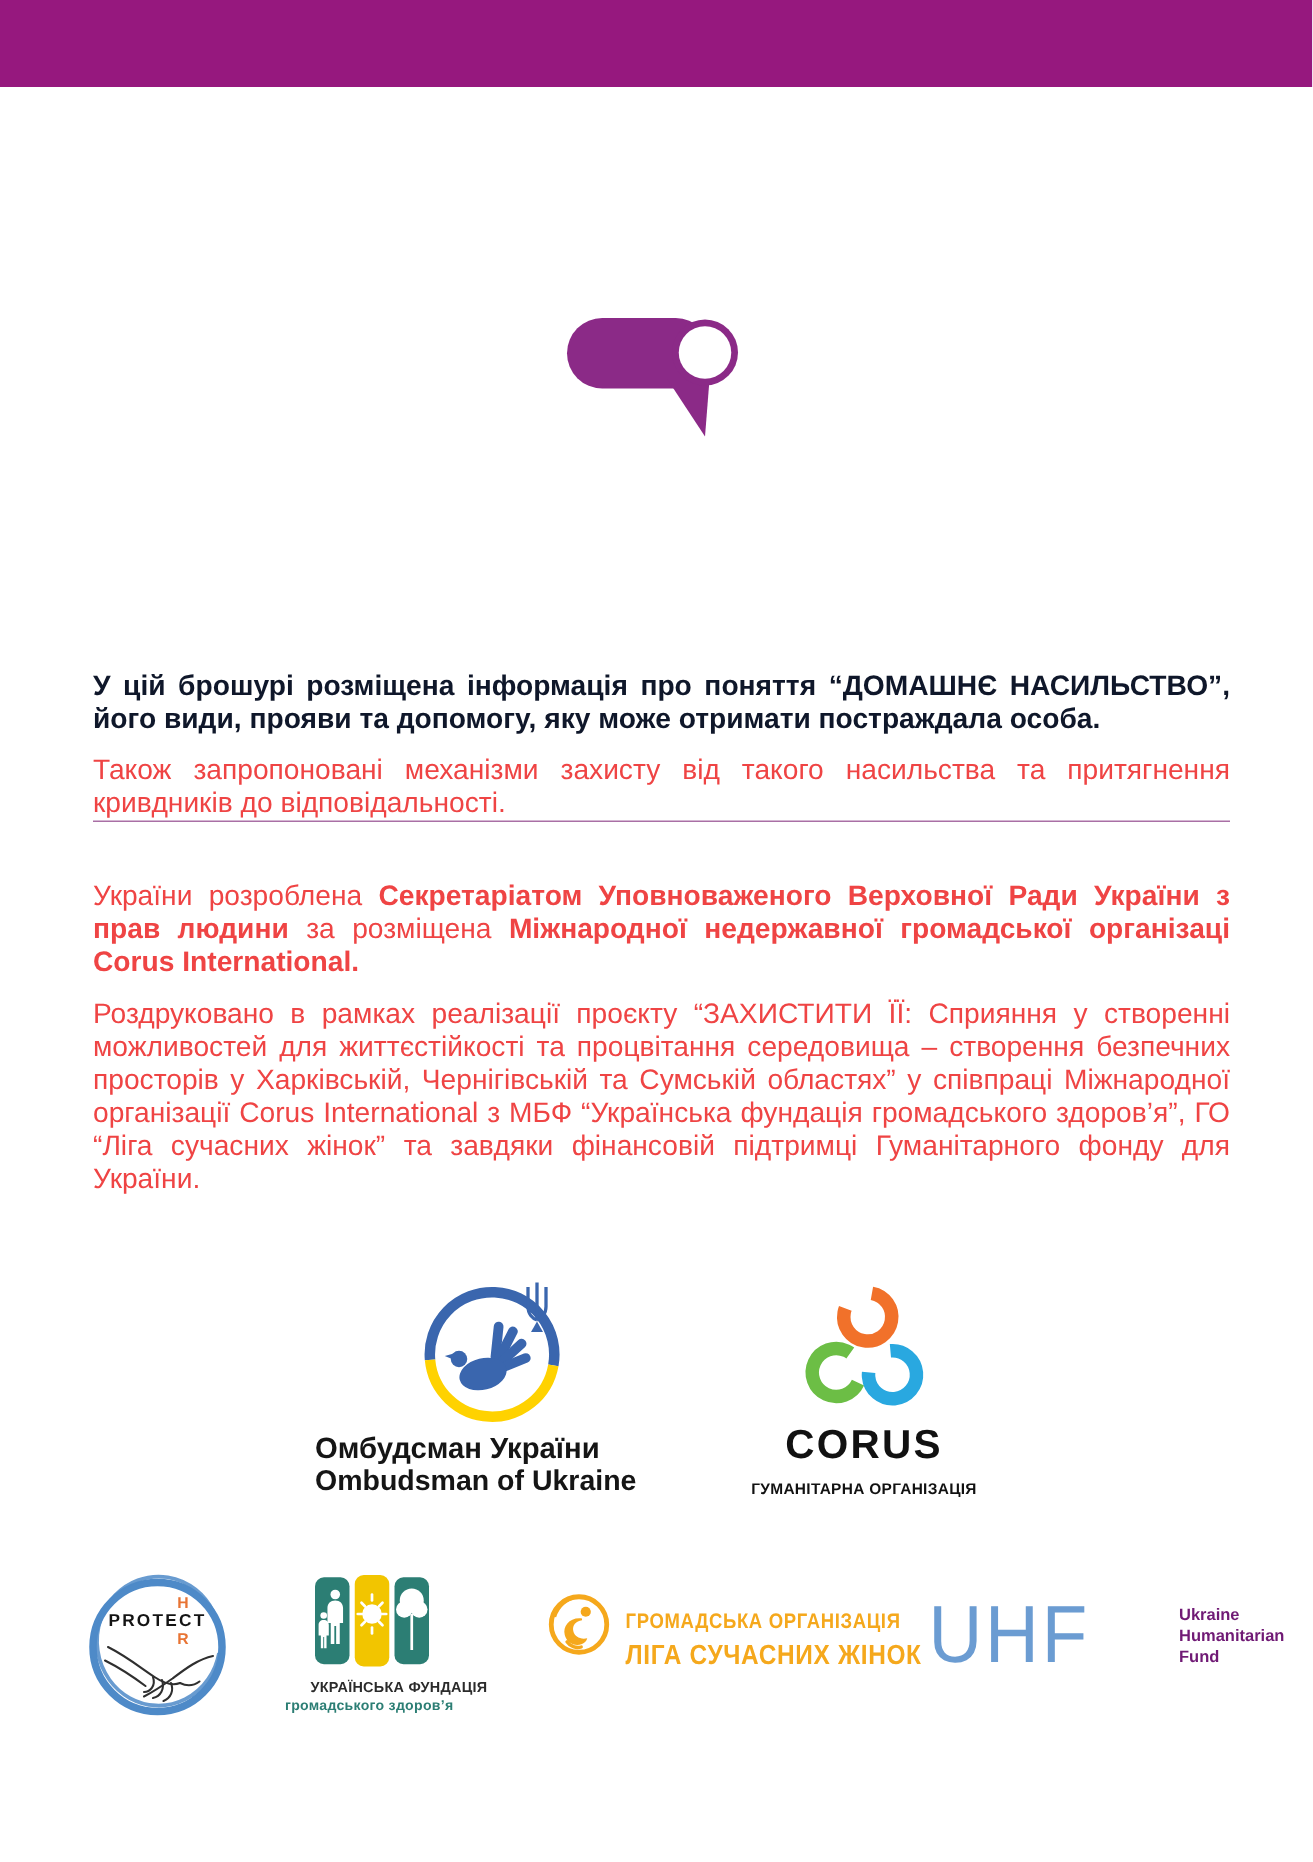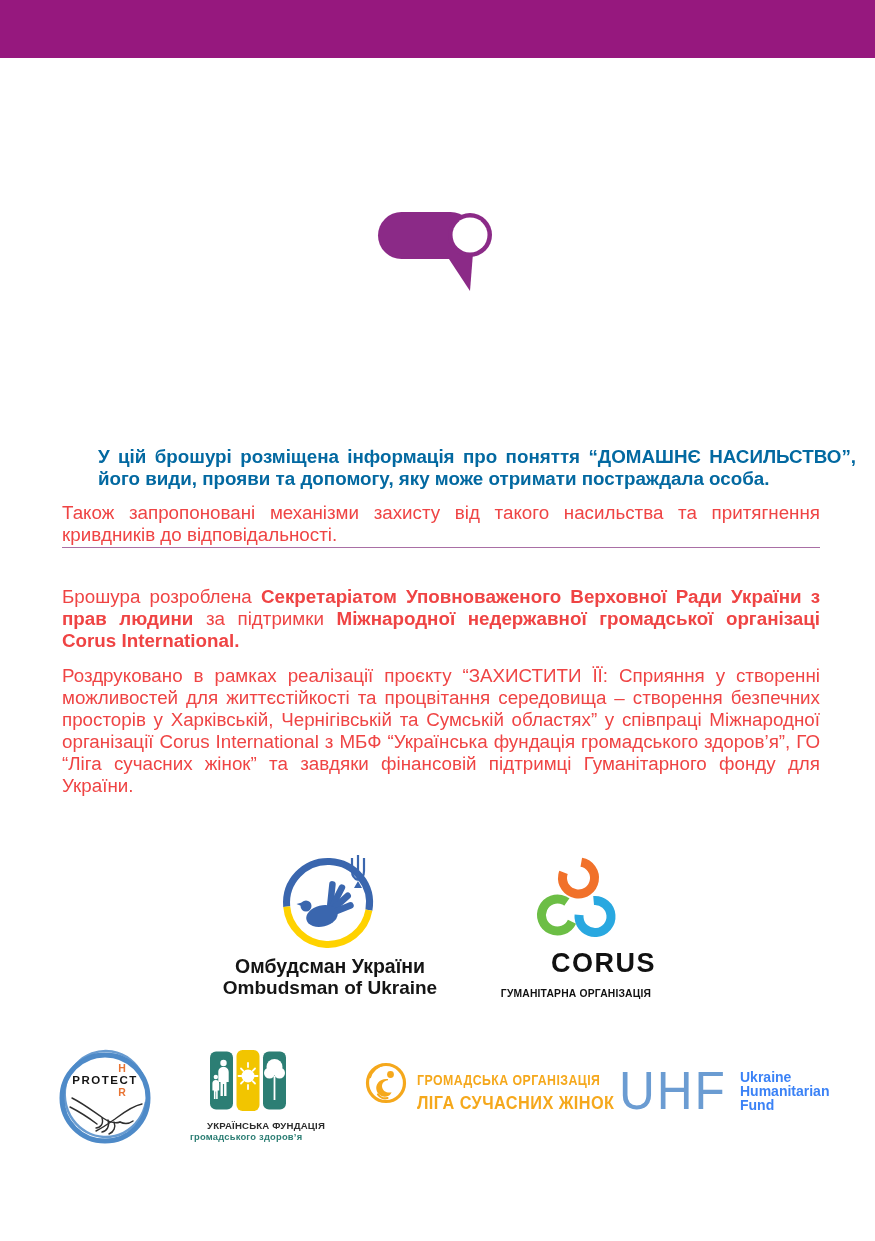--- a/index.html
+++ b/index.html
@@ -4,36 +4,36 @@
 <style>
   html,body{margin:0;padding:0;background:#fff;}
   .page{position:relative;width:875px;height:1241px;background:#ffffff;overflow:hidden;
         font-family:"Liberation Sans",sans-serif;color:#1d1d1d;}
   .header-bar{position:absolute;left:0;top:0;width:875px;height:58px;background:#96187E;}
 
   .bubble{position:absolute;left:370px;top:205px;width:140px;height:90px;}
 
   .para{position:absolute;left:62px;width:758px;font-size:18.8px;line-height:22px;
         text-align:justify;color:#ef4444;}
-  .para.magenta{color:#0369a1;font-weight:bold;top:427px;margin-left:36px;}
+  .para.magenta{color:#0f172a;font-weight:bold;top:427px;}
   .para.mech{top:483px;}
   .divider{position:absolute;left:62px;top:547px;width:758px;border-top:1.6px solid #A96FA5;}
   .para.dev{top:567px;}
   .para.dev b{font-weight:bold;}
   .para.print{top:646px;}
 
   
   .omb-emblem{position:absolute;left:272px;top:843px;width:112px;height:106px;}
-  .omb-text{position:absolute;left:210px;top:955px;width:240px;text-align:center;color:#151515;}
+  .omb-text{position:absolute;left:210px;top:955px;width:240px;text-align:left;color:#151515;}
   .omb-text .uk{font-size:19.5px;font-weight:bold;line-height:22px;}
   .omb-text .en{font-size:19px;font-weight:bold;line-height:22px;}
 
   
   .corus-emblem{position:absolute;left:527px;top:850px;width:96px;height:95px;}
-  .corus-word{position:absolute;left:496px;top:948px;width:160px;text-align:right;
+  .corus-word{position:absolute;left:496px;top:948px;width:160px;text-align:center;
               font-size:27px;font-weight:bold;letter-spacing:1.5px;color:#111;}
   .corus-tag{position:absolute;left:496px;top:988px;width:160px;text-align:center;
              font-size:10.3px;font-weight:bold;letter-spacing:0.2px;color:#111;}
 
   
   .protect-emblem{position:absolute;left:58px;top:1044px;width:96px;height:110px;}
 
   
   .uphf-emblem{position:absolute;left:210px;top:1050px;width:78px;height:64px;}
   .uphf-t1{position:absolute;left:190px;top:1120px;width:135px;text-align:right;
@@ -44,43 +44,43 @@
   
   .liga-emblem{position:absolute;left:364px;top:1061px;width:44px;height:44px;}
   .liga-t1{position:absolute;left:417px;top:1072px;font-size:14px;font-weight:bold;color:#F5A81C;
            transform:scaleX(0.88);transform-origin:left top;letter-spacing:0.5px;white-space:nowrap;}
   .liga-t2{position:absolute;left:417px;top:1092px;font-size:18.5px;font-weight:bold;color:#F5A81C;
            transform:scaleX(0.88);transform-origin:left top;letter-spacing:0.5px;white-space:nowrap;}
 
   
   .uhf-abbr{position:absolute;left:619px;top:1062px;font-size:54px;font-weight:400;color:#6B9CD2;
             letter-spacing:2px;transform:scaleX(0.92);transform-origin:left top;line-height:56px;}
-  .uhf-text{position:absolute;left:740px;top:1071px;font-size:14px;line-height:13.8px;
-            color:#3b82f6;font-weight:bold;}
+  .uhf-text{position:absolute;left:786px;top:1071px;font-size:11px;line-height:13.8px;
+            color:#701a75;font-weight:bold;}
 </style>
 </head>
 <body>
 
 <div class="page">
 
   <div class="header-bar"></div>
 
   <svg class="bubble" viewBox="0 0 140 90">
     <rect x="8" y="7" width="96" height="47" rx="23.5" fill="#8B2A87"></rect>
     <polygon points="75,48 103,48 100,86" fill="#8B2A87"></polygon>
     <circle cx="100" cy="30" r="22" fill="#8B2A87"></circle>
     <circle cx="100" cy="30" r="17.5" fill="#ffffff"></circle>
   </svg>
 
   <p class="para magenta">У цій брошурі розміщена інформація про поняття “ДОМАШНЄ НАСИЛЬСТВО”, його види, прояви та допомогу, яку може отримати постраждала особа.</p>
   <p class="para mech">Також запропоновані механізми захисту від такого насильства та притягнення кривдників до відповідальності.</p>
 
   <div class="divider"></div>
 
-  <p class="para dev"><span>Брошура розроблена </span><b>Секретаріатом Уповноваженого Верховної Ради України з прав людини</b><span> за підтримки </span><b>Міжнародної недержавної громадської організаці Corus International.</b></p>
+  <p class="para dev"><span>України розроблена </span><b>Секретаріатом Уповноваженого Верховної Ради України з прав людини</b><span> за розміщена </span><b>Міжнародної недержавної громадської організаці Corus International.</b></p>
 
   <p class="para print">Роздруковано в рамках реалізації проєкту “ЗАХИСТИТИ ЇЇ: Сприяння у створенні можливостей для життєстійкості та процвітання середовища – створення безпечних просторів у Харківській, Чернігівській та Сумській областях” у співпраці Міжнародної організації Corus International з МБФ “Українська фундація громадського здоров’я”, ГО “Ліга сучасних жінок” та завдяки фінансовій підтримці Гуманітарного фонду для України.</p>
 
   <svg class="omb-emblem" viewBox="0 0 112 106">
     <path d="M 14.7 63.6 A 41.5 41.5 0 1 1 96.9 67.2" fill="none" stroke="#3A66AE" stroke-width="7"></path>
     <path d="M 96.9 67.2 A 41.5 41.5 0 0 1 14.7 63.6" fill="none" stroke="#FFD200" stroke-width="7"></path>
     <g stroke="#3A66AE" stroke-width="2.2" fill="none">
       <path d="M80 15 v13 c0 5 3 8 6 9"></path>
       <path d="M92 15 v13 c0 5 -3 8 -6 9"></path>
       <path d="M86 12 v25"></path>

